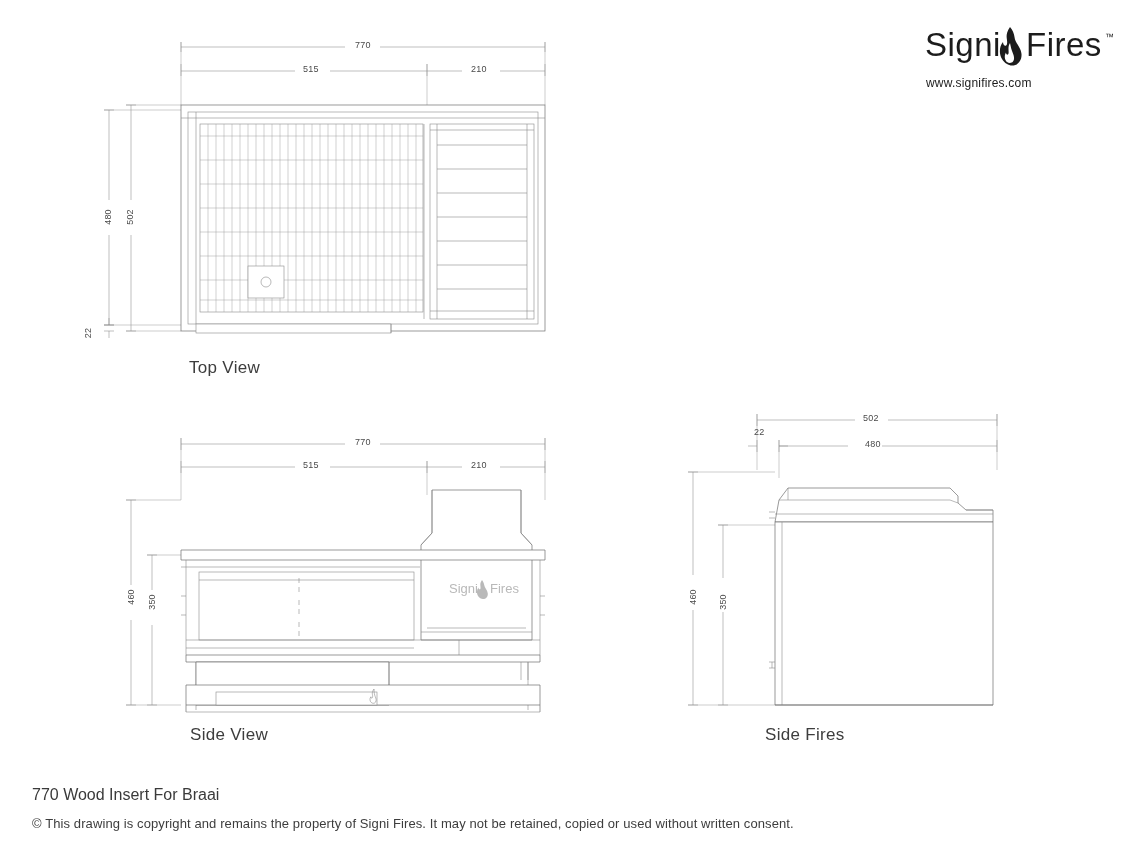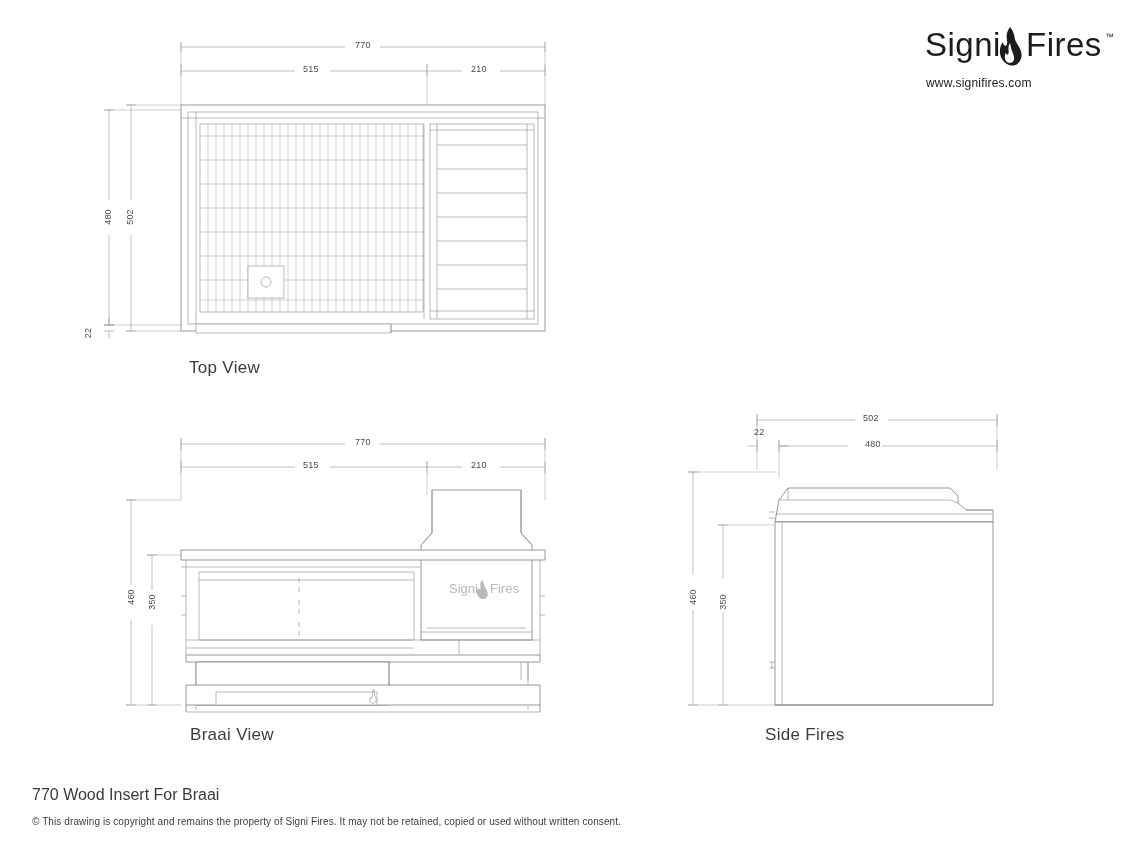--- a/index.html
+++ b/index.html
@@ -3,21 +3,21 @@
 <meta charset="utf-8">
 <style>
   html,body{margin:0;padding:0;background:#ffffff;}
   body{width:1144px;height:849px;position:relative;overflow:hidden;
        font-family:"Liberation Sans",sans-serif;color:#3a3a3a;}
   .page{position:absolute;inset:0;}
   .abs{position:absolute;}
   .dimtxt{font-size:9px;color:#4a4a4a;letter-spacing:.2px;white-space:nowrap;}
   .dimtxt.rot{transform:rotate(-90deg);transform-origin:center center;}
   .viewlabel{font-size:17px;color:#3d3d3d;letter-spacing:.3px;}
-  .copyright{font-size:10px;color:#3d3d3d;letter-spacing:.1px;}
+  .copyright{font-size:13px;color:#3d3d3d;letter-spacing:.1px;}
   .brand{font-size:33px;color:#1c1c1c;letter-spacing:.5px;font-weight:400;}
   .brandtm{font-size:9px;color:#1c1c1c;}
   .brandurl{font-size:12px;color:#1c1c1c;letter-spacing:.2px;}
   svg{display:block;overflow:visible;}
   .ln{stroke:#6f6f6f;stroke-width:.7;fill:none;}
   .ln2{stroke:#8a8a8a;stroke-width:.6;fill:none;}
   .thin{stroke:#9a9a9a;stroke-width:.5;fill:none;}
   .dim{stroke:#7d7d7d;stroke-width:.5;fill:none;}
   .grid{stroke:#9b9b9b;stroke-width:.45;fill:none;}
   .fillw{fill:#ffffff;}
@@ -212,21 +212,21 @@
     </svg>
 
     <div class="abs" style="left:449px;top:178px;width:80px;height:20px;">
       <svg width="80" height="20" viewBox="0 0 80 20">
         <text class="wm" x="0" y="15">Signi</text>
         <path d="M33 2 C30 6 32 8 31.5 10.5 C31.2 12 29.5 11.5 29.5 9.5 C27.5 12 27.5 15.5 29 18 C30.2 20 32.2 21 34 21 C37 21 39 18.6 38.8 15.4 C38.5 12 35.5 10 35.2 7 C35 5.2 34.2 3.5 33 2 Z" fill="#b9b9b9"></path>
         <text class="wm" x="41" y="15">Fires</text>
       </svg>
     </div>
 
-    <div class="abs viewlabel" style="left:190px;top:325px;">Braai View</div>
+    <div class="abs viewlabel" style="left:190px;top:325px;">Side View</div>
   </div>
 
   <div class="abs" style="left:620px;top:400px;width:524px;height:440px;">
 
     <svg class="abs" style="left:0px;top:0px;" width="524" height="440">
 
       <path class="dim" d="M137 14 L137 26 M377 14 L377 26"></path>
       <path class="dim" d="M137 20 L235 20 M268 20 L377 20"></path>
 
       <path class="dim" d="M137 40 L137 52 M159 40 L159 52 M377 40 L377 52"></path>

